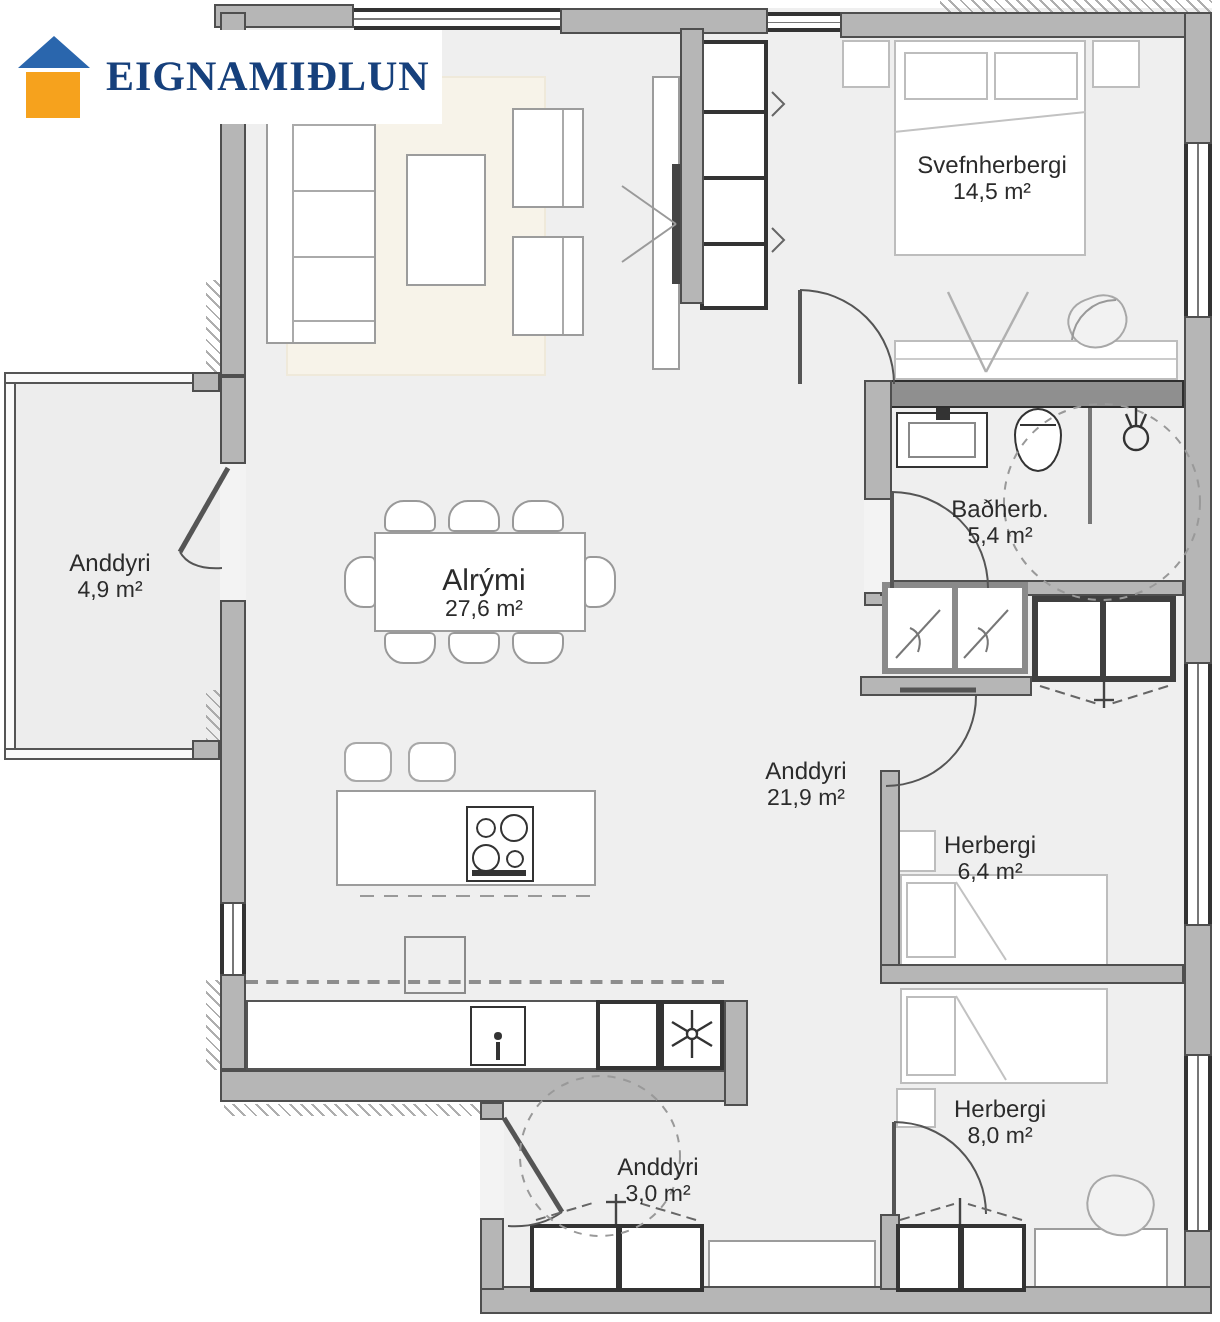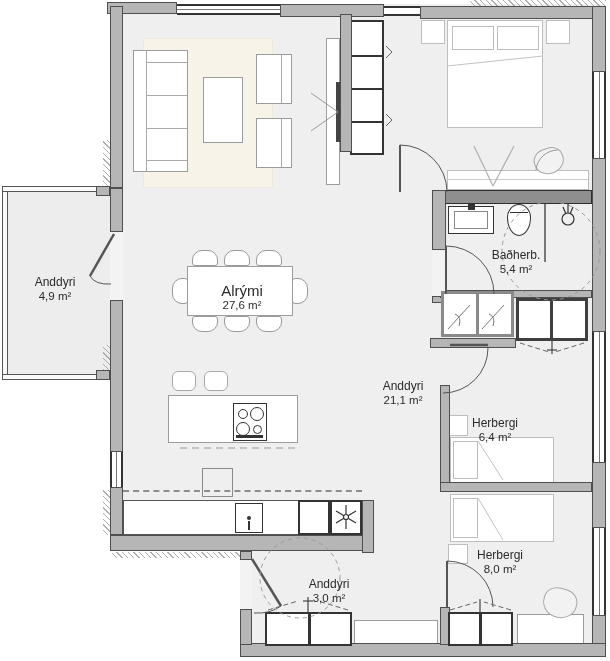--- a/index.html
+++ b/index.html
@@ -265,43 +265,54 @@
       <line x1="338" y1="112" x2="311" y2="93"></line>
         <line x1="338" y1="112" x2="311" y2="131"></line>
     </g>
     <g stroke="#666" fill="none" stroke-width="1">
       <polyline points="386,46 392,52 386,58"></polyline>
         <polyline points="386,114 392,120 386,126"></polyline>
     </g>
     <path d="M180,448 L296,448" stroke="#999" stroke-dasharray="7 5" fill="none"></path>
   </svg>
 
-  <div class="lab" style="left:516px;top:262px;">
+  <div class="lab" style="left:496px;top:90px;">
+    <span class="nm">Svefnherbergi</span>
+      <span class="ar">14,5 m²</span>
+  </div>
+  <div class="lab" style="left:500px;top:262px;">
     <span class="nm">Baðherb.</span>
       <span class="ar">5,4 m²</span>
   </div>
   <div class="lab" style="left:55px;top:289px;">
     <span class="nm">Anddyri</span>
       <span class="ar">4,9 m²</span>
   </div>
   <div class="lab big" style="left:242px;top:297px;">
     <span class="nm">Alrými</span>
       <span class="ar">27,6 m²</span>
   </div>
   <div class="lab" style="left:403px;top:393px;">
     <span class="nm">Anddyri</span>
-      <span class="ar">21,1 m²</span>
+      <span class="ar">21,9 m²</span>
   </div>
   <div class="lab" style="left:495px;top:430px;">
     <span class="nm">Herbergi</span>
       <span class="ar">6,4 m²</span>
   </div>
   <div class="lab" style="left:500px;top:562px;">
     <span class="nm">Herbergi</span>
       <span class="ar">8,0 m²</span>
   </div>
   <div class="lab" style="left:329px;top:591px;">
     <span class="nm">Anddyri</span>
       <span class="ar">3,0 m²</span>
   </div>
 
+  <div id="logo">
+    <div class="icon">
+      <div class="roof"></div>
+        <div class="house"></div>
+    </div>
+    <div class="word">EIGNAMIÐLUN</div>
+  </div>
 
 </div>
 
 </body></html>

